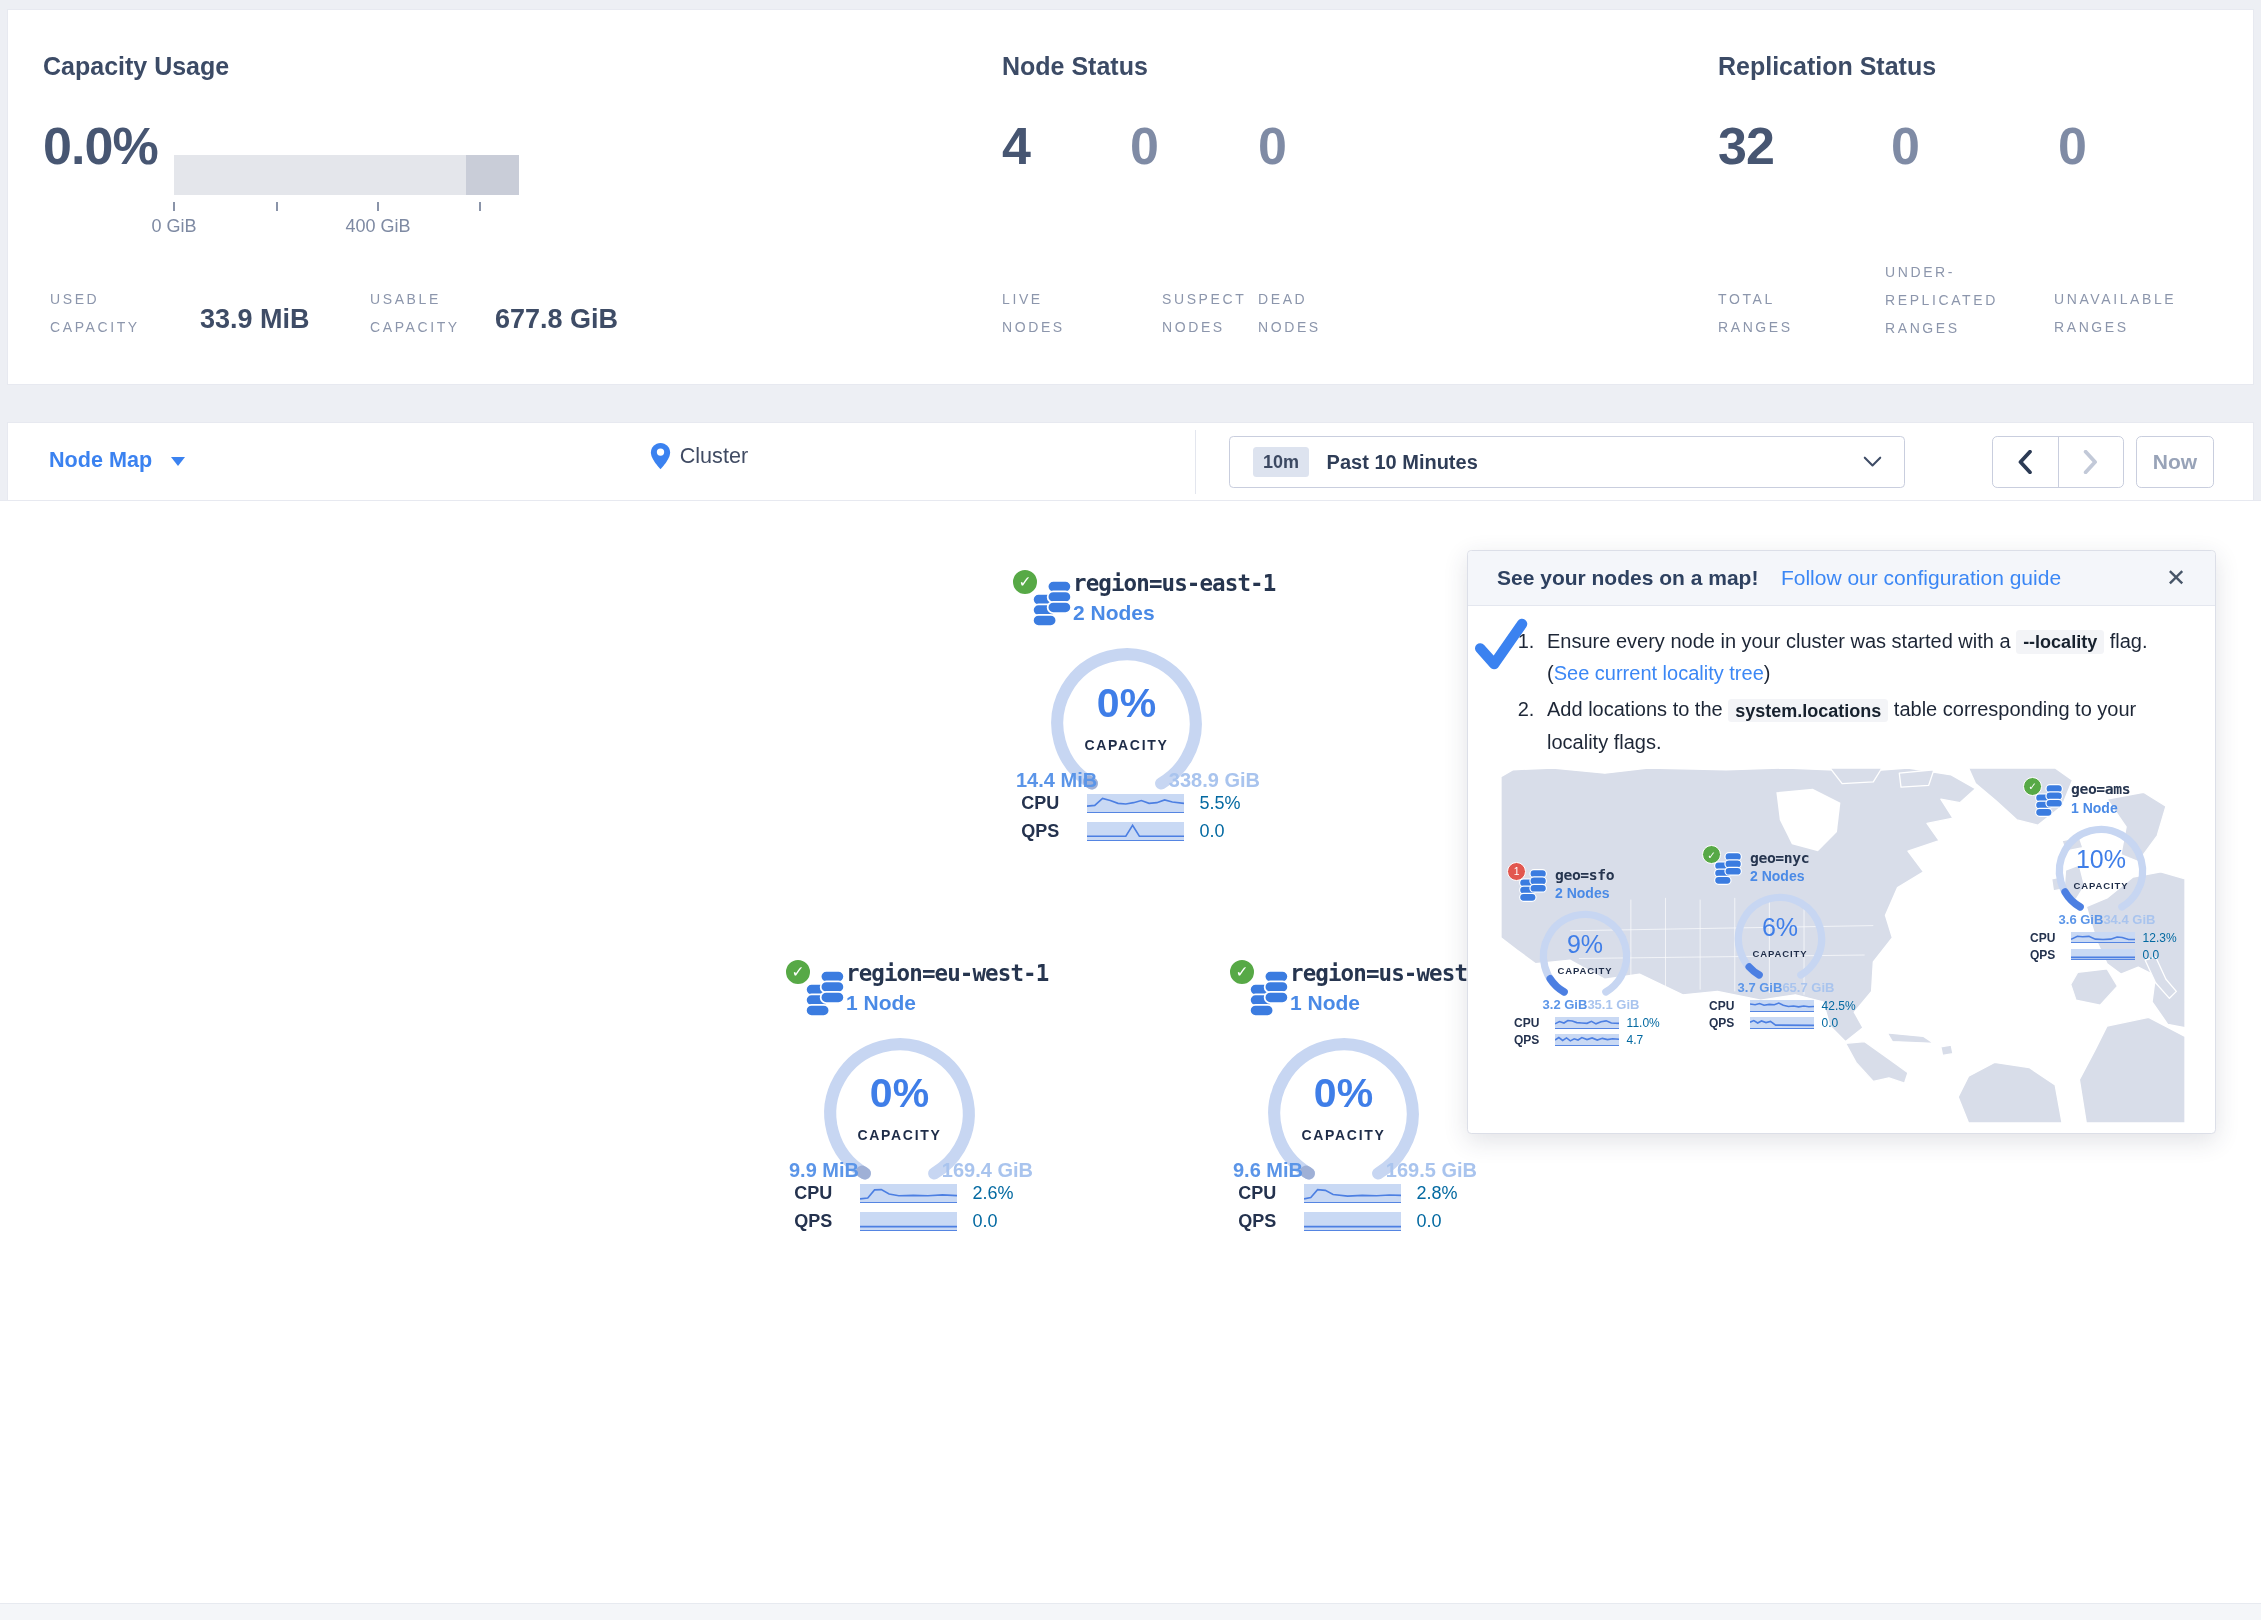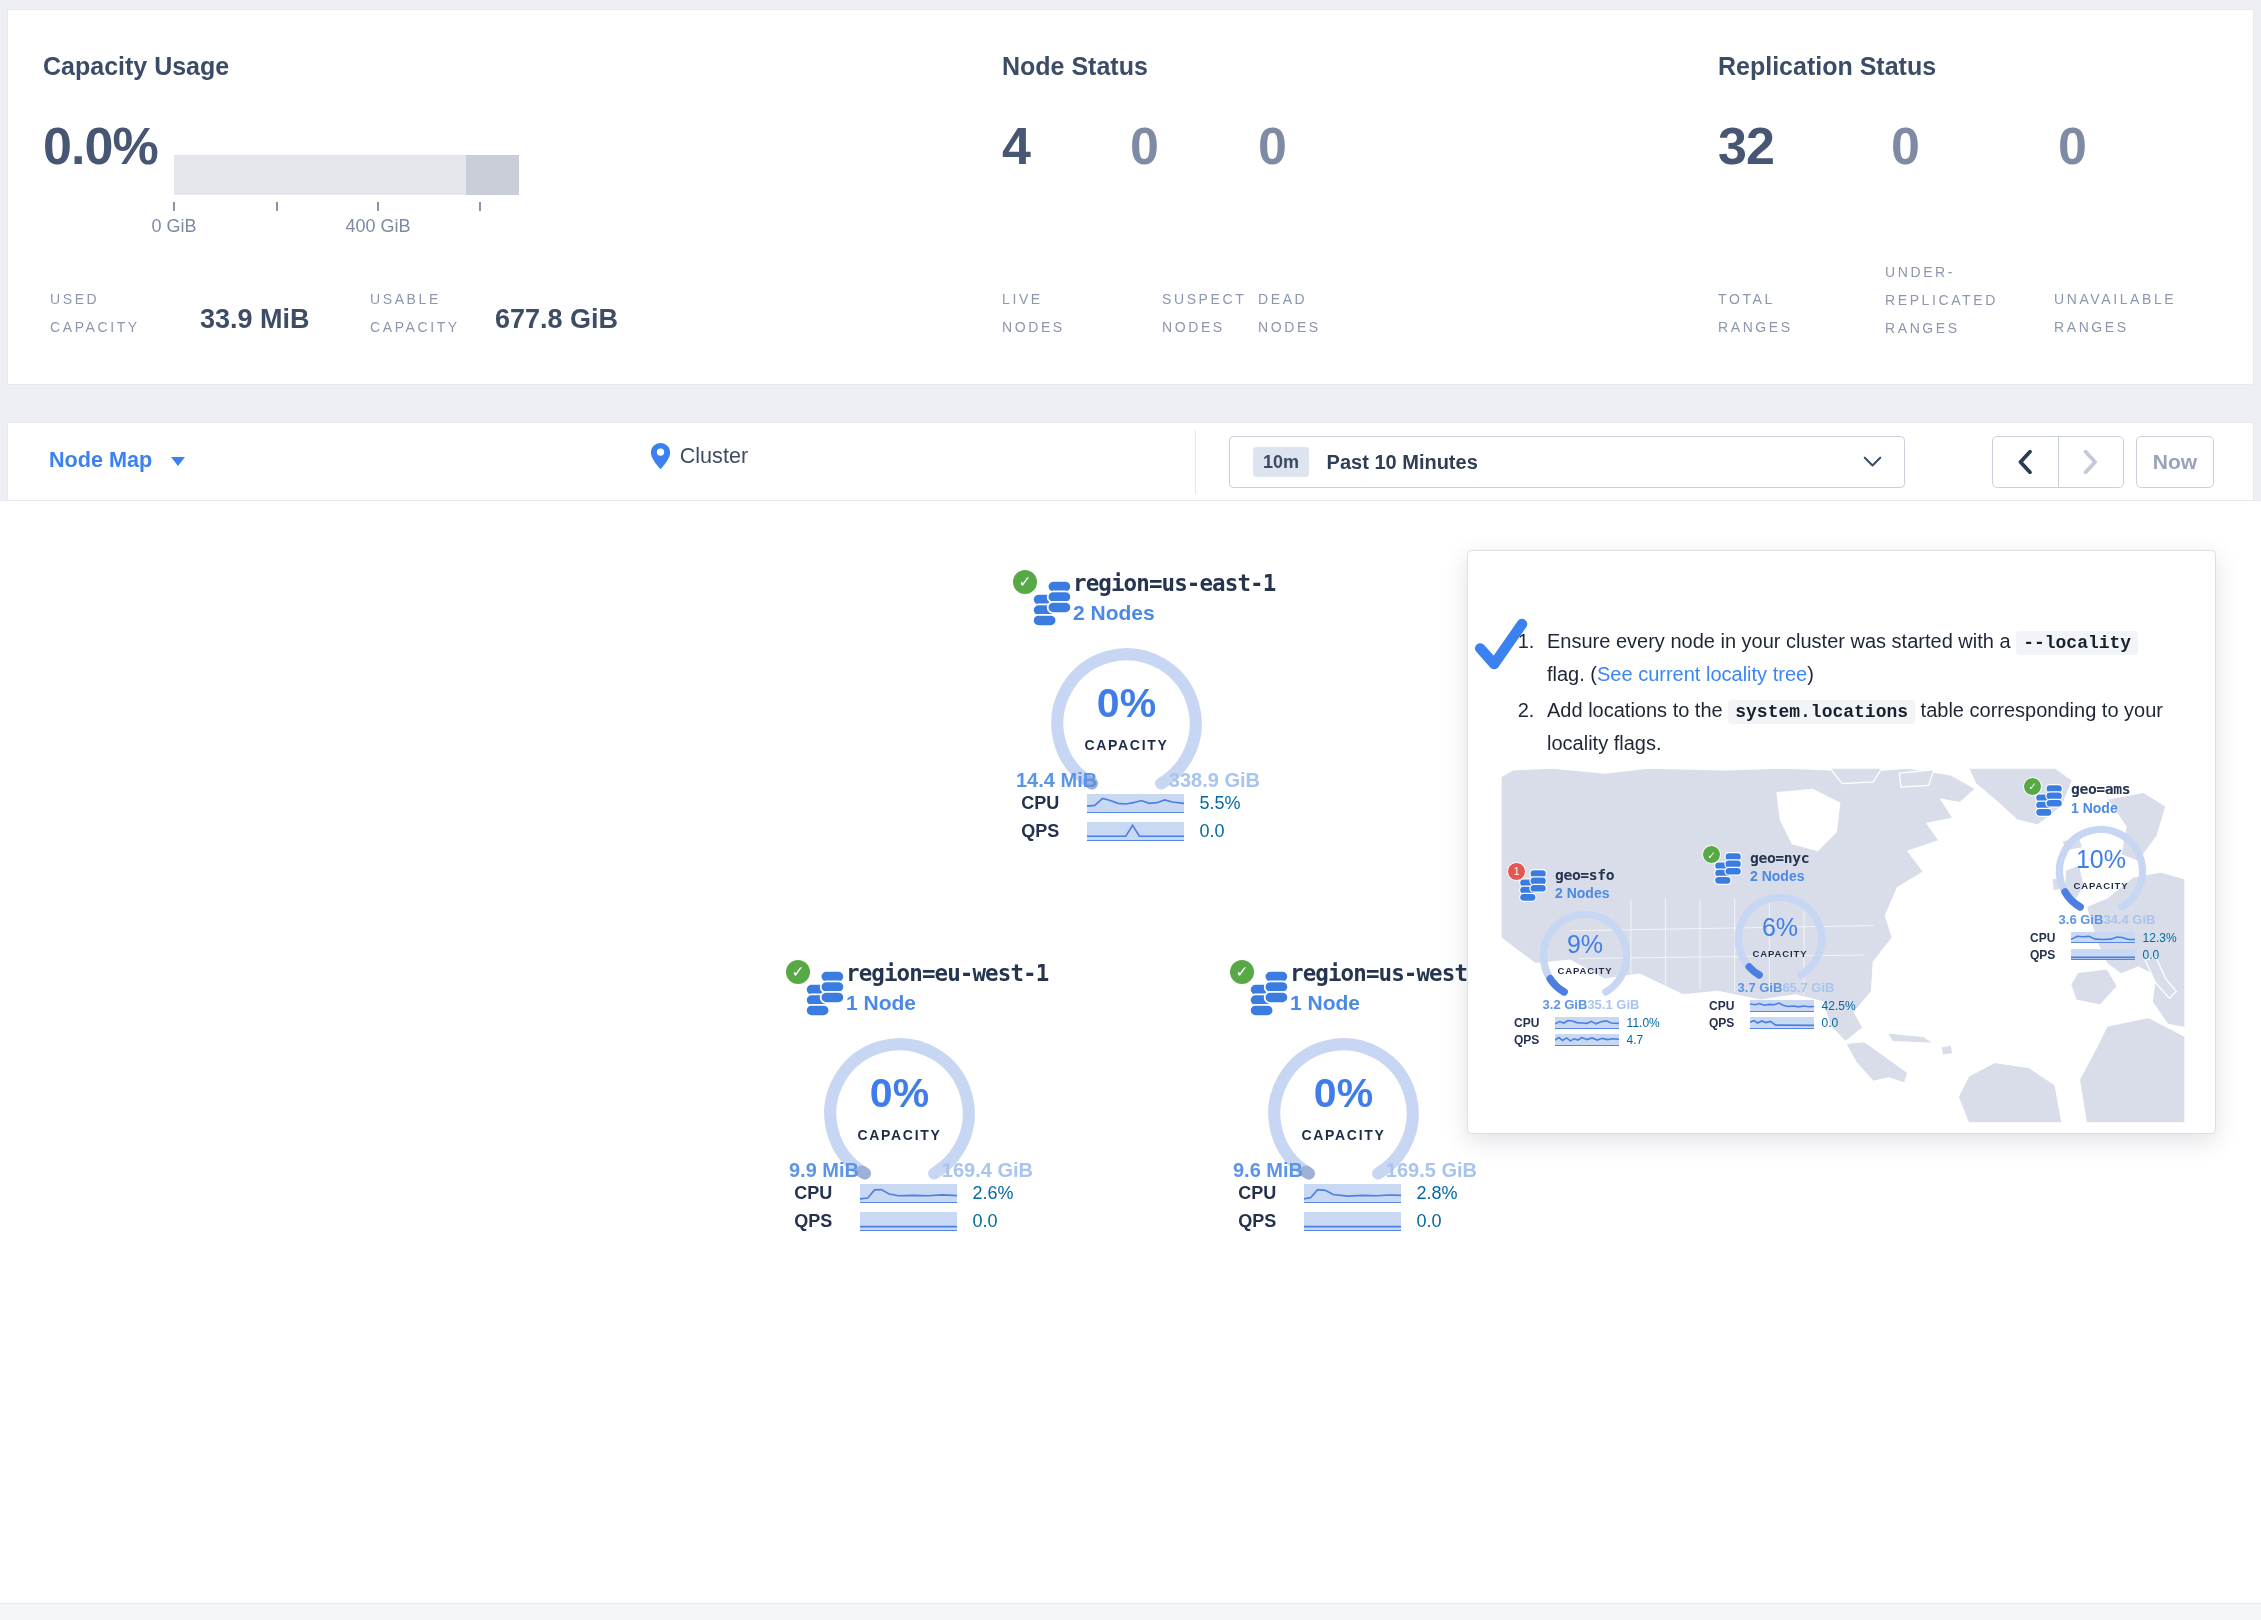--- a/index.html
+++ b/index.html
@@ -64,21 +64,21 @@
   .spark polyline{fill:none;stroke:#4c7fe2;stroke-width:1.6;vector-effect:non-scaling-stroke;}
   
   .popup{position:absolute;left:1467px;top:49px;width:747px;height:582px;background:#fff;border:0.9px solid #dcdfe8;border-radius:4.3px;box-shadow:0 7px 24px rgba(40,50,80,.14);z-index:5;}
   .popup-head{position:absolute;left:0;top:0;right:0;height:55px;background:#f4f6fa;border-bottom:0.9px solid #e4e7ef;border-radius:4.3px 4.3px 0 0;display:flex;align-items:center;padding:0 29px;box-sizing:border-box;}
   .popup-title{font-size:21px;font-weight:700;color:#2e4160;}
   .popup-link{font-size:21px;color:#3b87f5;margin-left:22.5px;cursor:pointer;}
   .popup-close{margin-left:auto;font-size:24px;color:#475568;cursor:pointer;line-height:1;}
   .steps{position:absolute;left:48px;top:74px;width:658px;font-size:20px;line-height:1.62;color:#1d2636;}
   .step{position:relative;padding-left:31px;margin-bottom:3.5px;}
   .step-num{position:absolute;left:1.7px;top:0;}
-  .code{font-family:Liberation Mono, monospace;font-size:18px;font-weight:700;background:#f3f4f7;border-radius:3.5px;padding:1.7px 7px;color:#17212e;}
+  .code{font-family:Liberation Sans, sans-serif;font-size:18px;font-weight:700;background:#f3f4f7;border-radius:3.5px;padding:1.7px 7px;color:#17212e;}
   .steplink{color:#3b87f5;cursor:pointer;}
   .bigcheck{position:absolute;left:7px;top:66px;z-index:6;}
   .mapwrap{position:absolute;left:33px;top:217px;width:684px;height:355px;}
   .mapwrap > svg{position:absolute;left:0;top:0;}
   
   .mnode{position:absolute;width:173px;height:184px;z-index:6;}
   .mnode .badge{width:17.3px;height:17.3px;font-size:10.4px;left:0;top:0;border-width:1.7px;z-index:2;}
   .mnode .dbicon{left:12px;top:7px;}
   .mn-label{position:absolute;left:48px;top:3.5px;font-family:"DejaVu Sans Mono","Liberation Mono",monospace;font-size:14.7px;font-weight:700;color:#26354f;letter-spacing:-0.4px;white-space:nowrap;}
   .mn-count{position:absolute;left:48px;top:23.4px;font-size:14px;font-weight:700;color:#4a8ae6;}
@@ -314,20 +314,25 @@
       <div class="metrow r2">
         <span class="met-label">QPS</span>
         <svg class="spark" viewBox="0 0 100 20" preserveAspectRatio="none">
             <polyline points="0.0,16.9 100.0,16.9"></polyline>
           </svg>
         <span class="met-val">0.0</span>
       </div>
     </div>
 
     <div class="popup">
+      <div class="popup-head">
+        <span class="popup-title">See your nodes on a map!</span>
+        <span class="popup-link">Follow our configuration guide</span>
+        <span class="popup-close">✕</span>
+      </div>
       <svg class="bigcheck" width="54" height="54" viewBox="0 0 62 62">
         <polyline points="6,36 22,54 54,8" fill="none" stroke="#3b82f0" stroke-width="12" stroke-linecap="round" stroke-linejoin="round"></polyline>
       </svg>
       <div class="steps">
         <div class="step">
           <span class="step-num">1.</span>
           <span>Ensure every node in your cluster was started with a </span><span class="code">--locality</span><span> flag. (</span><span class="steplink">See current locality tree</span><span>)</span>
         </div>
         <div class="step">
           <span class="step-num">2.</span>

